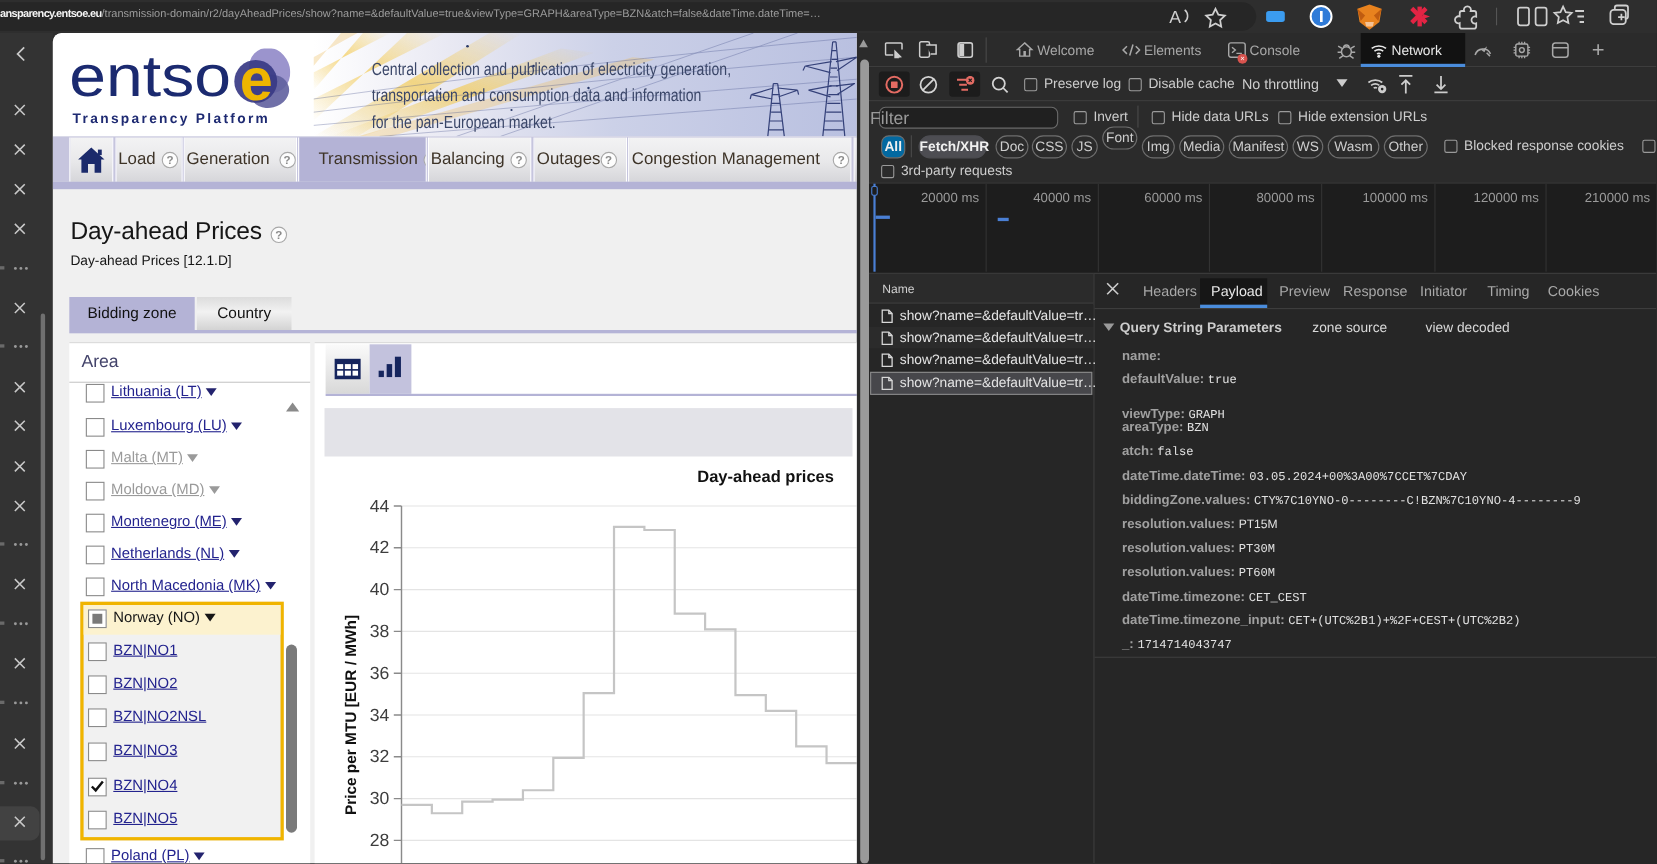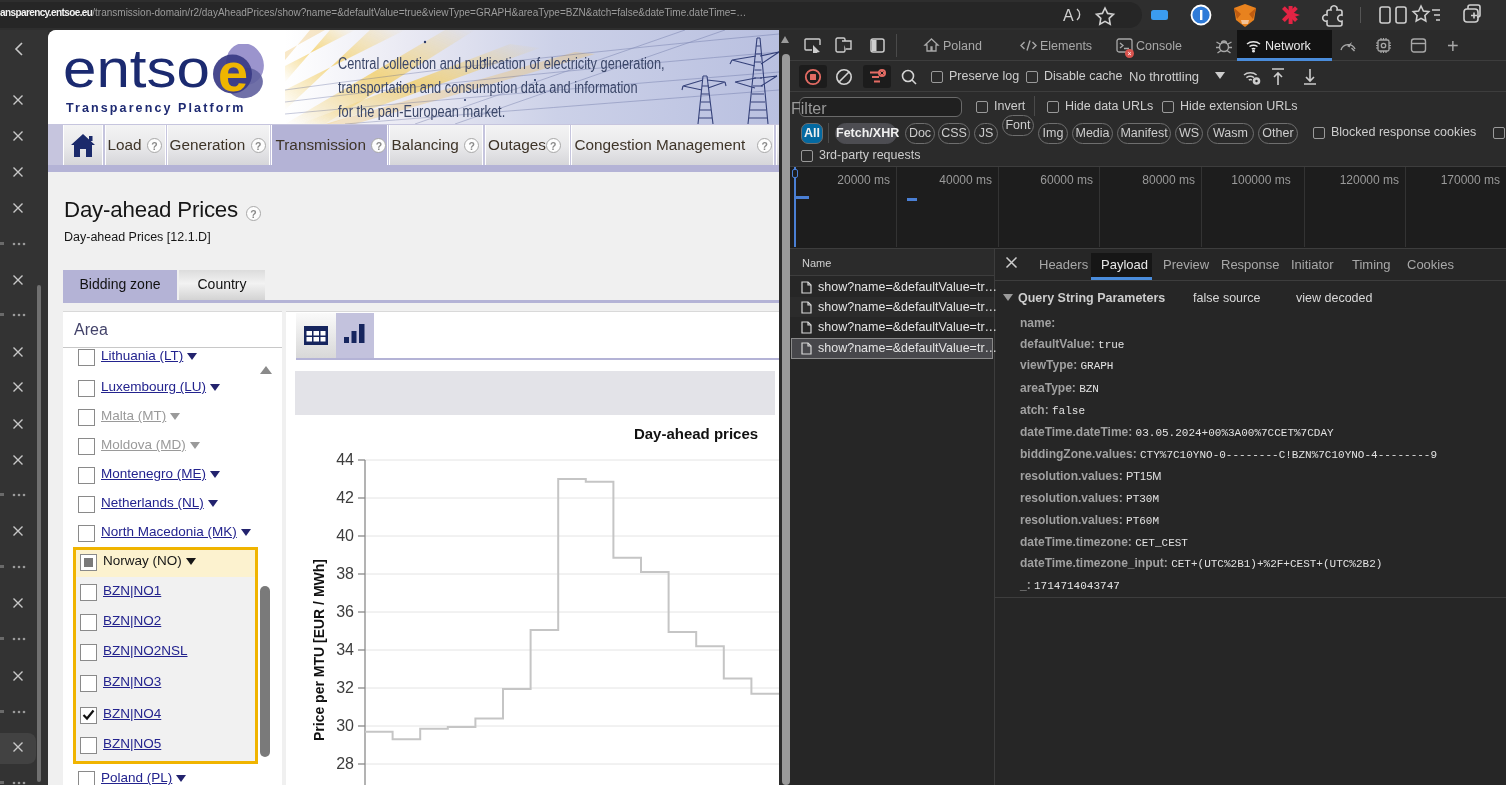--- a/index.html
+++ b/index.html
@@ -202,25 +202,25 @@
 <div class="a" style="left:15px;top:95px;width:40px;height:40px;background:linear-gradient(#f3f3f4,#e8e8ea 55%,#d6d6da);border-left:1px solid #fff;border-right:1px solid #fff;display:flex;align-items:center;justify-content:center;padding-left:0;font-size:15.3px;color:#3e3428;white-space:nowrap;overflow:hidden">
 <svg width="28" height="26" viewBox="0 0 28 26">
         <path d="M14 2 L26 13 L23 13 L23 25 L17 25 L17 17 L11 17 L11 25 L5 25 L5 13 L2 13 Z" fill="#1b2a6b"></path>
         <rect x="20" y="4" width="3.5" height="5" fill="#1b2a6b"></rect>
       </svg>
 </div>
 <div class="a" style="left:56.5px;top:95px;width:61px;height:40px;background:linear-gradient(#f3f3f4,#e8e8ea 55%,#d6d6da);border-left:1px solid #fff;border-right:1px solid #fff;display:flex;align-items:center;justify-content:flex-start;padding-left:2px;font-size:15.3px;color:#3e3428;white-space:nowrap;overflow:hidden">
 <span style="margin-right:5.5px">Load</span>
 <span class="qm">?</span>
 </div>
-<div class="a" style="left:118.5px;top:95px;width:103px;height:40px;background:linear-gradient(#f3f3f4,#e8e8ea 55%,#d6d6da);border-left:1px solid #fff;border-right:1px solid #fff;display:flex;align-items:center;justify-content:flex-start;padding-left:2px;font-size:15.3px;color:#3e3428;white-space:nowrap;overflow:hidden">
+<div class="a" style="left:118.5px;top:95px;width:103px;height:40px;background:linear-gradient(#f3f3f4,#e8e8ea 55%,#d6d6da);border-left:1px solid #fff;border-right:1px solid #fff;display:flex;align-items:center;justify-content:space-between;padding-left:2px;font-size:15.3px;color:#3e3428;white-space:nowrap;overflow:hidden">
 <span style="margin-right:5.5px">Generation</span>
 <span class="qm">?</span>
 </div>
-<div class="a" style="left:222.5px;top:95px;width:117px;height:40px;background:#b4b3d6;border-left:1px solid #fff;border-right:1px solid #fff;display:flex;align-items:center;justify-content:flex-start;padding-left:4px;font-size:15.3px;color:#3e3428;white-space:nowrap;overflow:hidden">
+<div class="a" style="left:222.5px;top:95px;width:117px;height:40px;background:#b4b3d6;border-left:1px solid #fff;border-right:1px solid #fff;display:flex;align-items:center;justify-content:flex-start;padding-left:18px;font-size:15.3px;color:#3e3428;white-space:nowrap;overflow:hidden">
 <span style="margin-right:5.5px">Transmission</span>
 <span class="qm">?</span>
 </div>
 <div class="a" style="left:340.6px;top:95px;width:94.6px;height:40px;background:linear-gradient(#f3f3f4,#e8e8ea 55%,#d6d6da);border-left:1px solid #fff;border-right:1px solid #fff;display:flex;align-items:center;justify-content:flex-start;padding-left:2px;font-size:15.3px;color:#3e3428;white-space:nowrap;overflow:hidden">
 <span style="margin-right:5.5px">Balancing</span>
 <span class="qm">?</span>
 </div>
 <div class="a" style="left:437px;top:95px;width:85.4px;height:40px;background:linear-gradient(#f3f3f4,#e8e8ea 55%,#d6d6da);border-left:1px solid #fff;border-right:1px solid #fff;display:flex;align-items:center;justify-content:flex-start;padding-left:2px;font-size:15.3px;color:#3e3428;white-space:nowrap;overflow:hidden">
 <span style="margin-right:0">Outages</span>
 <span class="qm">?</span>
@@ -345,21 +345,21 @@
 </svg>
 <svg class="a" style="left:45px;top:7px" width="17" height="16" viewBox="0 0 17 16">
 <rect x="1" y="1" width="9" height="14" rx="1.5" stroke="#cdcdcd" stroke-width="1.4" fill="none"></rect>
 <path d="M7 4 h9 v8 h-5" stroke="#cdcdcd" stroke-width="1.4" fill="#2a2a2a"></path>
 </svg>
 <svg class="a" style="left:80px;top:8px" width="15" height="15" viewBox="0 0 15 15">
 <rect x="1" y="1" width="13" height="13" rx="2" stroke="#cdcdcd" stroke-width="1.5" fill="none"></rect>
 <rect x="2" y="2" width="4.5" height="11" fill="#cdcdcd"></rect>
 </svg>
 <div class="a" style="left:106px;top:4px;width:1px;height:23px;background:#4a4a4a"></div>
-<div class="a" style="left:153px;top:9px;font-size:12.5px;color:#a8a8a8">Poland</div>
+<div class="a" style="left:153px;top:9px;font-size:12.5px;color:#a8a8a8">Welcome</div>
 <svg class="a" style="left:133px;top:7px" width="17" height="17" viewBox="0 0 17 17">
       <path d="M8.5 2 L15 8 h-2 v6 h-4 v-4 h-1 v4 H4 V8 H2 z" stroke="#a8a8a8" stroke-width="1.3" fill="none"></path>
     </svg>
 <div class="a" style="left:250px;top:9px;font-size:12.5px;color:#a8a8a8">Elements</div>
 <svg class="a" style="left:230px;top:7px" width="17" height="17" viewBox="0 0 17 17">
       <path d="M4.5 5 L1 8.5 L4.5 12 M12.5 5 L16 8.5 L12.5 12 M10 3.5 L7 13.5" stroke="#a8a8a8" stroke-width="1.4" fill="none"></path>
     </svg>
 <div class="a" style="left:346px;top:9px;font-size:12.5px;color:#a8a8a8">Console</div>
 <svg class="a" style="left:326px;top:7px" width="17" height="17" viewBox="0 0 17 17">
       <rect x="1" y="2" width="15" height="13" rx="2" stroke="#a8a8a8" stroke-width="1.3" fill="none"></rect>
@@ -462,25 +462,25 @@
 <div class="a" style="left:0;top:137px;width:716px;height:81px;background:#1d1d1d"></div>
 <div class="a" style="left:106px;top:137px;width:1px;height:80px;background:#333333"></div>
 <div class="a" style="left:26px;top:143px;width:74px;text-align:right;font-size:12px;color:#9a9a9a;white-space:nowrap">20000 ms</div>
 <div class="a" style="left:208px;top:137px;width:1px;height:80px;background:#333333"></div>
 <div class="a" style="left:128px;top:143px;width:74px;text-align:right;font-size:12px;color:#9a9a9a;white-space:nowrap">40000 ms</div>
 <div class="a" style="left:309px;top:137px;width:1px;height:80px;background:#333333"></div>
 <div class="a" style="left:229px;top:143px;width:74px;text-align:right;font-size:12px;color:#9a9a9a;white-space:nowrap">60000 ms</div>
 <div class="a" style="left:411px;top:137px;width:1px;height:80px;background:#333333"></div>
 <div class="a" style="left:331px;top:143px;width:74px;text-align:right;font-size:12px;color:#9a9a9a;white-space:nowrap">80000 ms</div>
 <div class="a" style="left:514px;top:137px;width:1px;height:80px;background:#333333"></div>
-<div class="a" style="left:434px;top:143px;width:74px;text-align:center;font-size:12px;color:#9a9a9a;white-space:nowrap">100000 ms</div>
+<div class="a" style="left:434px;top:143px;width:74px;text-align:right;font-size:12px;color:#9a9a9a;white-space:nowrap">100000 ms</div>
 <div class="a" style="left:615px;top:137px;width:1px;height:80px;background:#333333"></div>
 <div class="a" style="left:535px;top:143px;width:74px;text-align:right;font-size:12px;color:#9a9a9a;white-space:nowrap">120000 ms</div>
 
-<div class="a" style="left:636px;top:143px;width:74px;text-align:right;font-size:12px;color:#9a9a9a;white-space:nowrap">170000 ms</div>
+<div class="a" style="left:636px;top:143px;width:74px;text-align:right;font-size:12px;color:#9a9a9a;white-space:nowrap">210000 ms</div>
 <div class="a" style="left:4px;top:137px;width:2px;height:80px;background:#4a7fd4"></div>
 <div class="a" style="left:2px;top:139px;width:6px;height:9px;border:1.5px solid #4a7fd4;border-radius:2px;background:#1d1d1d"></div>
 <div class="a" style="left:6px;top:166px;width:13px;height:3px;background:#4a7fd4"></div>
 <div class="a" style="left:117px;top:168px;width:10px;height:3px;background:#4a7fd4"></div>
 <div class="a" style="left:0;top:218px;width:716px;height:1px;background:#3d3d3d"></div>
 <div class="a" style="left:0;top:219px;width:204px;height:27px;background:#2b2b2b;border-bottom:1px solid #3d3d3d"></div>
 <div class="a" style="left:12px;top:227px;font-size:11px;color:#d0d0d0">Name</div>
 <div class="a" style="left:204px;top:219px;width:1px;height:536px;background:#3d3d3d"></div>
 <div class="a" style="left:0;top:247px;width:204px;height:20px;background:#262626"></div>
 <svg class="a" style="left:11px;top:251px" width="11" height="13" viewBox="0 0 11 13">
@@ -514,25 +514,25 @@
 <div class="a" style="left:249px;top:227px;font-size:13px;color:#a8a8a8">Headers</div>
 <div class="a" style="left:311px;top:227px;font-size:13px;color:#e8e8e8">Payload</div>
 <div class="a" style="left:373px;top:227px;font-size:13px;color:#a8a8a8">Preview</div>
 <div class="a" style="left:431px;top:227px;font-size:13px;color:#a8a8a8">Response</div>
 <div class="a" style="left:501px;top:227px;font-size:13px;color:#a8a8a8">Initiator</div>
 <div class="a" style="left:562px;top:227px;font-size:13px;color:#a8a8a8">Timing</div>
 <div class="a" style="left:617px;top:227px;font-size:13px;color:#a8a8a8">Cookies</div>
 <div class="a" style="left:205px;top:250px;width:511px;height:1px;background:#3d3d3d"></div>
 <div class="a" style="left:213px;top:264px;width:0;height:0;border-left:5px solid transparent;border-right:5px solid transparent;border-top:7px solid #9a9a9a"></div>
 <div class="a" style="left:228px;top:261px;font-size:12.5px;font-weight:bold;color:#cdcdcd">Query String Parameters</div>
-<div class="a" style="left:403px;top:261px;font-size:12.5px;color:#d8d8d8">false source</div>
+<div class="a" style="left:403px;top:261px;font-size:12.5px;color:#d8d8d8">zone source</div>
 <div class="a" style="left:506px;top:261px;font-size:12.5px;color:#d8d8d8">view decoded</div>
 <div class="a" style="left:230px;top:285.5px;font-size:12px;font-weight:bold;color:#a0a0a0;white-space:nowrap">name: <span style="font-family:'Liberation Mono',monospace;font-weight:normal;color:#e2e2e2;font-size:11px"></span></div>
 <div class="a" style="left:230px;top:307.4px;font-size:12px;font-weight:bold;color:#a0a0a0;white-space:nowrap">defaultValue: <span style="font-family:'Liberation Mono',monospace;font-weight:normal;color:#e2e2e2;font-size:11px">true</span></div>
-<div class="a" style="left:230px;top:328px;font-size:12px;font-weight:bold;color:#a0a0a0;white-space:nowrap">viewType: <span style="font-family:'Liberation Mono',monospace;font-weight:normal;color:#e2e2e2;font-size:11px">GRAPH</span></div>
+<div class="a" style="left:230px;top:339px;font-size:12px;font-weight:bold;color:#a0a0a0;white-space:nowrap">viewType: <span style="font-family:'Liberation Mono',monospace;font-weight:normal;color:#e2e2e2;font-size:11px">GRAPH</span></div>
 <div class="a" style="left:230px;top:351.2px;font-size:12px;font-weight:bold;color:#a0a0a0;white-space:nowrap">areaType: <span style="font-family:'Liberation Mono',monospace;font-weight:normal;color:#e2e2e2;font-size:11px">BZN</span></div>
 <div class="a" style="left:230px;top:373.1px;font-size:12px;font-weight:bold;color:#a0a0a0;white-space:nowrap">atch: <span style="font-family:'Liberation Mono',monospace;font-weight:normal;color:#e2e2e2;font-size:11px">false</span></div>
 <div class="a" style="left:230px;top:395.0px;font-size:12px;font-weight:bold;color:#a0a0a0;white-space:nowrap">dateTime.dateTime: <span style="font-family:'Liberation Mono',monospace;font-weight:normal;color:#e2e2e2;font-size:11px">03.05.2024+00%3A00%7CCET%7CDAY</span></div>
 <div class="a" style="left:230px;top:416.9px;font-size:12px;font-weight:bold;color:#a0a0a0;white-space:nowrap">biddingZone.values: <span style="font-family:'Liberation Mono',monospace;font-weight:normal;color:#e2e2e2;font-size:11px">CTY%7C10YNO-0--------C!BZN%7C10YNO-4--------9</span></div>
 <div class="a" style="left:230px;top:438.8px;font-size:12px;font-weight:bold;color:#a0a0a0;white-space:nowrap">resolution.values: <span style="font-family:Liberation Sans, sans-serif;font-weight:normal;color:#e2e2e2;font-size:11px">PT15M</span></div>
 <div class="a" style="left:230px;top:460.7px;font-size:12px;font-weight:bold;color:#a0a0a0;white-space:nowrap">resolution.values: <span style="font-family:'Liberation Mono',monospace;font-weight:normal;color:#e2e2e2;font-size:11px">PT30M</span></div>
 <div class="a" style="left:230px;top:482.6px;font-size:12px;font-weight:bold;color:#a0a0a0;white-space:nowrap">resolution.values: <span style="font-family:'Liberation Mono',monospace;font-weight:normal;color:#e2e2e2;font-size:11px">PT60M</span></div>
 <div class="a" style="left:230px;top:504.5px;font-size:12px;font-weight:bold;color:#a0a0a0;white-space:nowrap">dateTime.timezone: <span style="font-family:'Liberation Mono',monospace;font-weight:normal;color:#e2e2e2;font-size:11px">CET_CEST</span></div>
 <div class="a" style="left:230px;top:526.4px;font-size:12px;font-weight:bold;color:#a0a0a0;white-space:nowrap">dateTime.timezone_input: <span style="font-family:'Liberation Mono',monospace;font-weight:normal;color:#e2e2e2;font-size:11px">CET+(UTC%2B1)+%2F+CEST+(UTC%2B2)</span></div>
 <div class="a" style="left:230px;top:548.3px;font-size:12px;font-weight:bold;color:#a0a0a0;white-space:nowrap">_: <span style="font-family:'Liberation Mono',monospace;font-weight:normal;color:#e2e2e2;font-size:11px">1714714043747</span></div>

